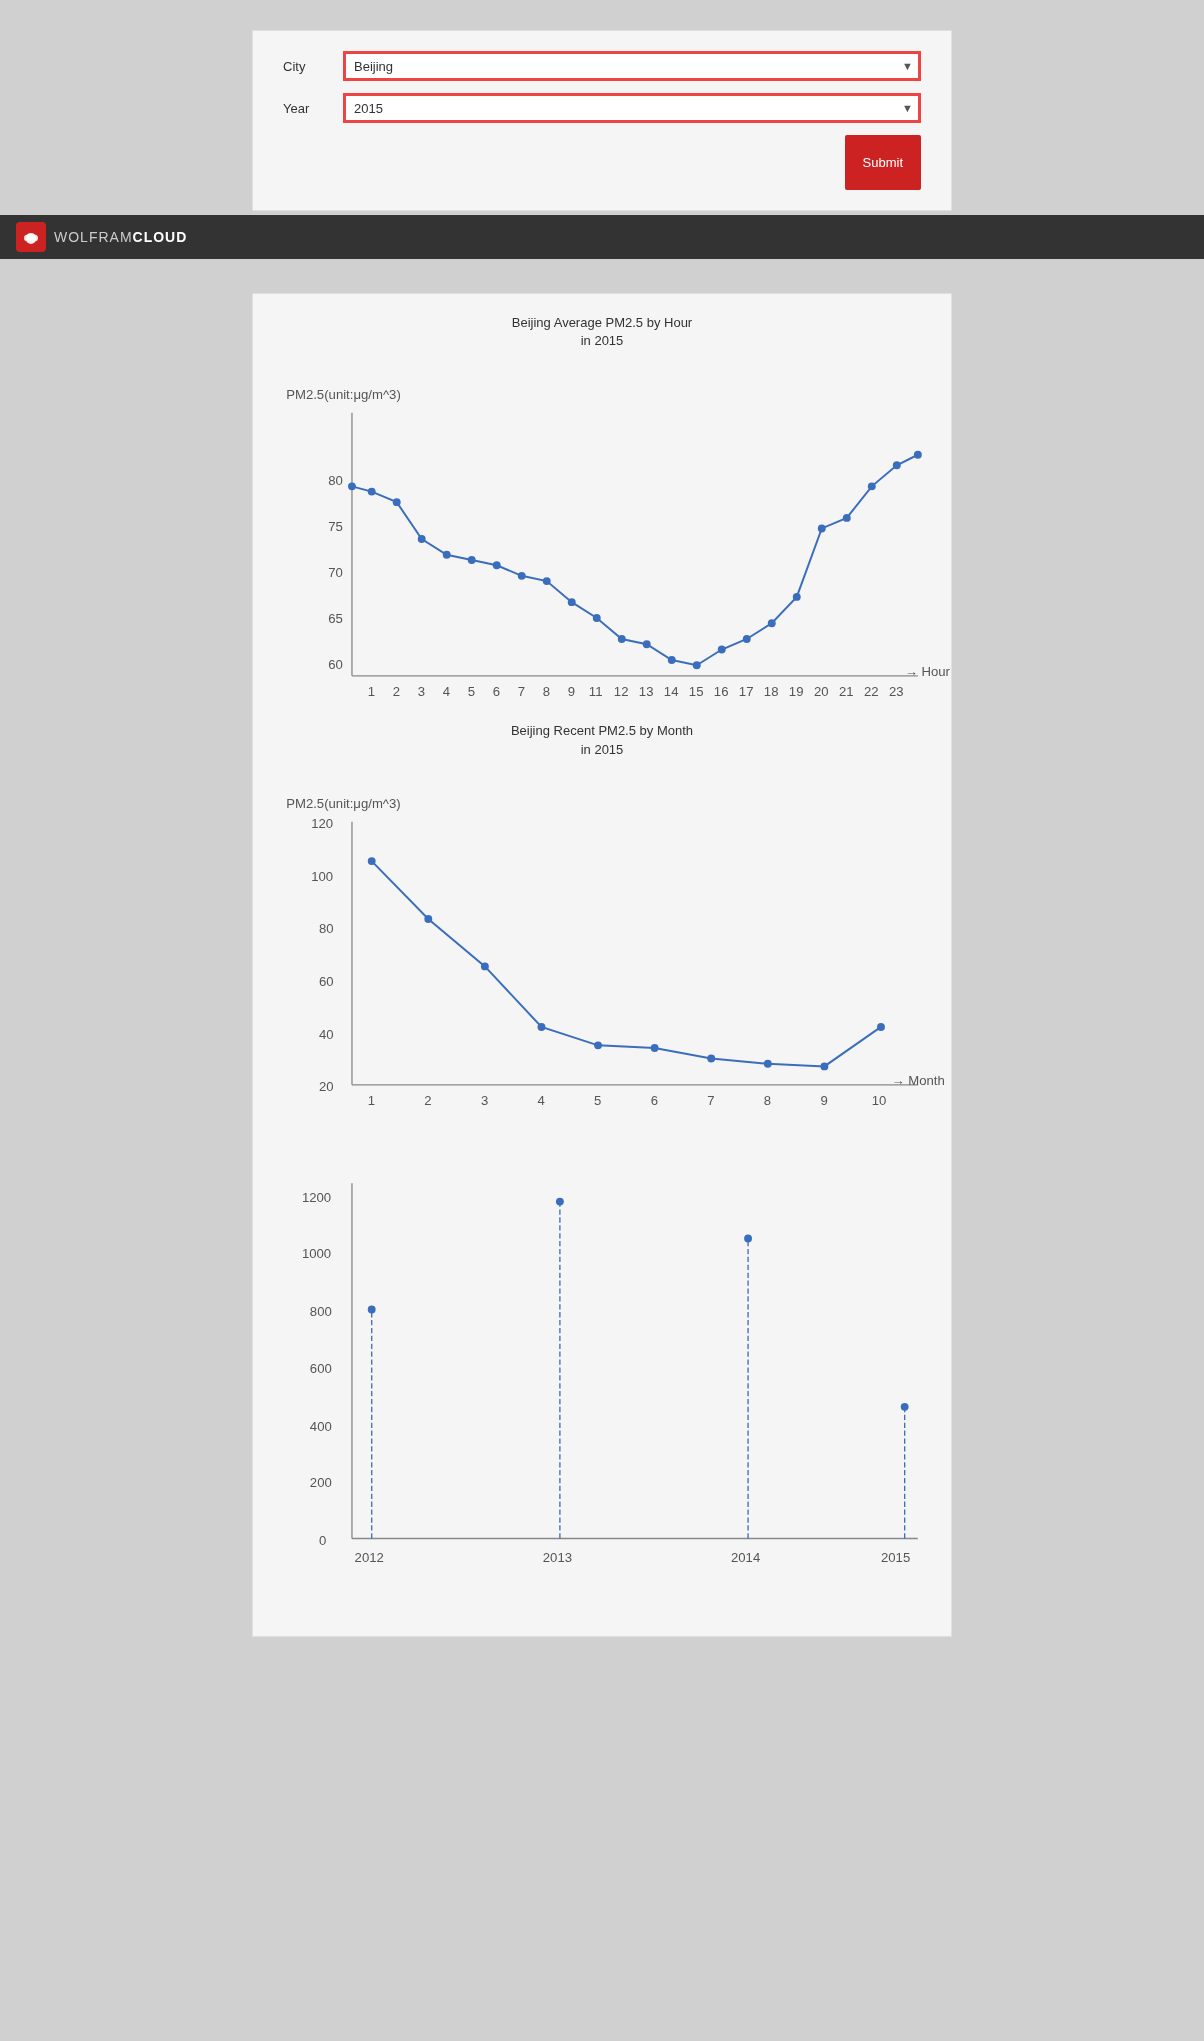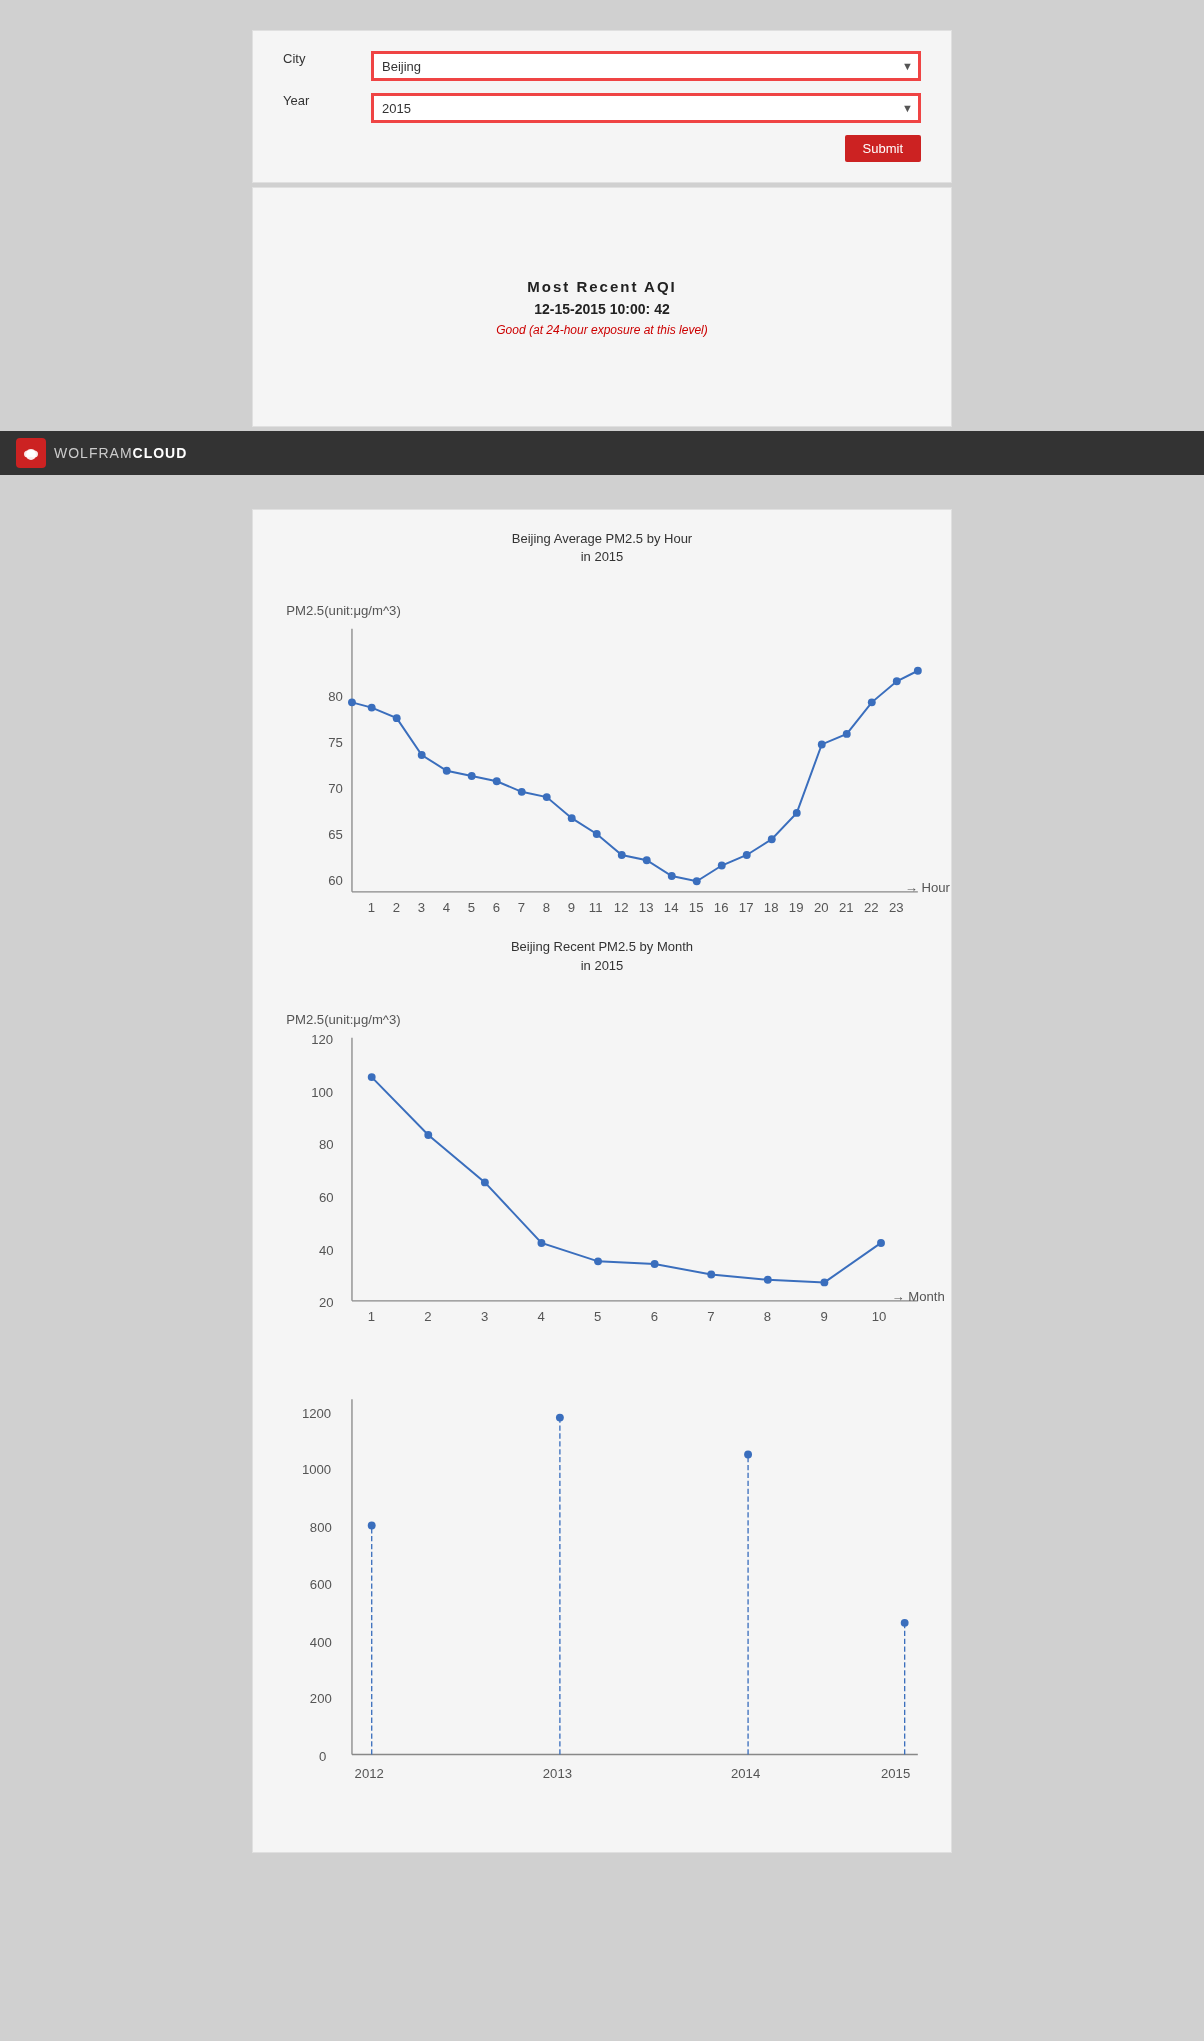--- a/index.html
+++ b/index.html
@@ -19,23 +19,22 @@
     
     .form-panel {
       background: #f5f5f5;
       border: 1px solid #e0e0e0;
       padding: 20px 30px 20px 30px;
       margin-bottom: 4px;
     }
 
     .form-row {
       display: flex;
-      align-items: flex-start;
+      align-items: center;
       margin-bottom: 12px;
-      gap: 28px;
     }
 
     .form-label {
       width: 60px;
       font-size: 13px;
       color: #333;
     }
 
     .select-wrapper {
       flex: 1;
@@ -68,21 +67,21 @@
     .submit-row {
       display: flex;
       justify-content: flex-end;
       margin-top: 8px;
     }
 
     .submit-btn {
       background: #cc2222;
       color: white;
       border: none;
-      padding: 6px 18px;
+      padding: 20px 18px;
       font-size: 13px;
       cursor: pointer;
       border-radius: 2px;
     }
 
     
     .result-panel {
       background: #f5f5f5;
       border: 1px solid #e0e0e0;
       min-height: 240px;
@@ -226,25 +225,20 @@
           <option>2012</option>
         </select>
         <span class="select-arrow">▼</span>
       </div>
     </div>
     <div class="submit-row">
       <button class="submit-btn">Submit</button>
     </div>
   </div>
 
-  <div class="result-panel">
-    <div class="most-recent-title">Most     Recent     AQI</div>
-    <div class="most-recent-date">12-15-2015 10:00: 42</div>
-    <div class="most-recent-status">Good (at 24-hour exposure at this level)</div>
-  </div>
 
 </div>
 
 <div class="wolfram-bar">
   <div class="wolfram-icon">
     <svg viewBox="0 0 18 18">
       <circle cx="9" cy="11" r="5" fill="white" opacity="0.9"></circle>
       <ellipse cx="6" cy="10" rx="4" ry="3.5" fill="white" opacity="0.9"></ellipse>
       <ellipse cx="12" cy="10" rx="4" ry="3.5" fill="white" opacity="0.9"></ellipse>
       <ellipse cx="9" cy="8" rx="4" ry="3" fill="white" opacity="0.9"></ellipse>

